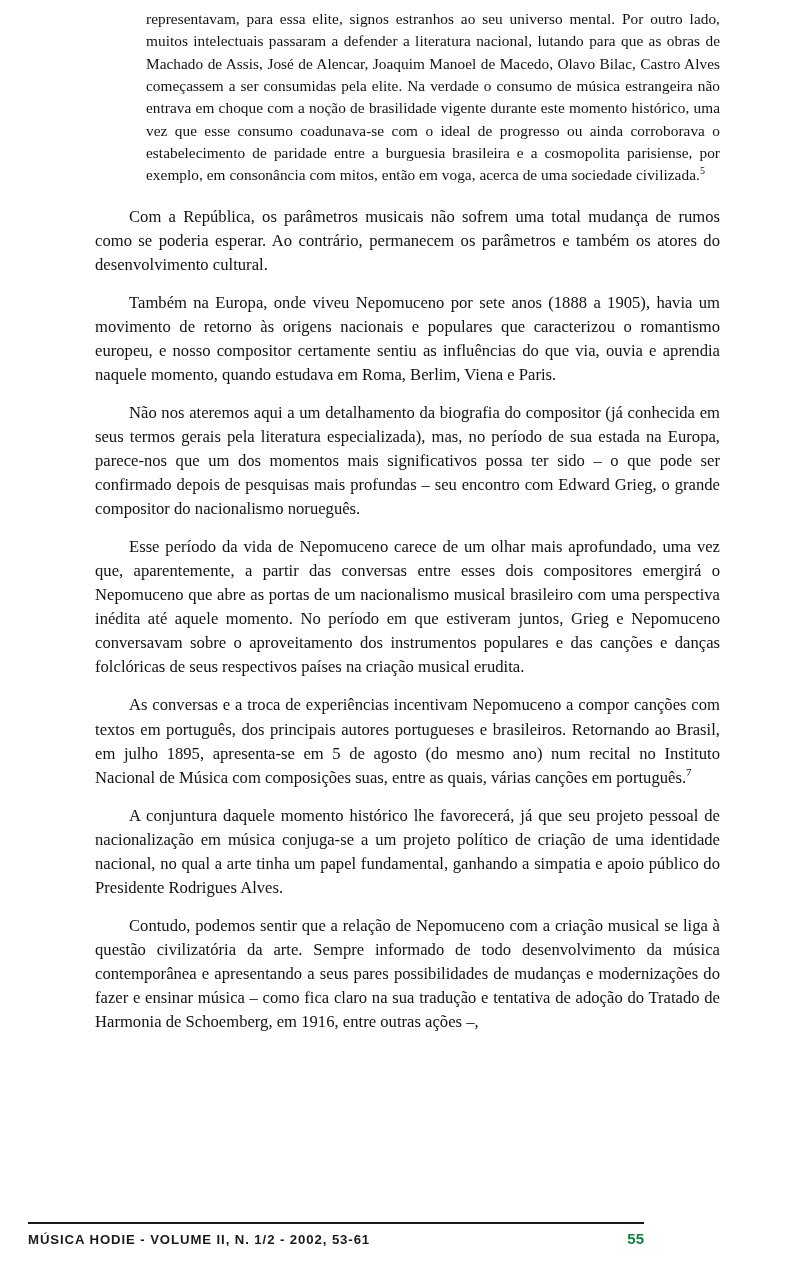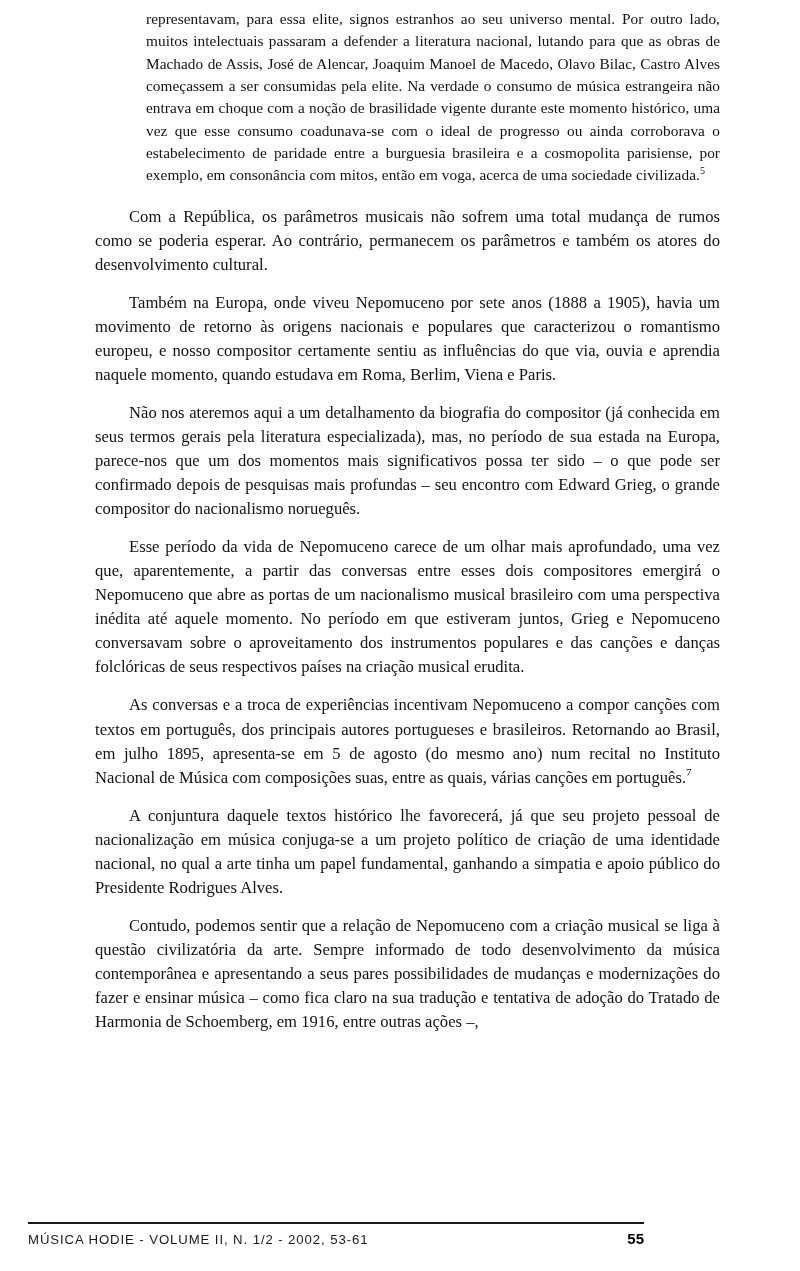--- a/index.html
+++ b/index.html
@@ -59,29 +59,29 @@
     bottom: 24px;
     border-top: 2px solid #1a1a1a;
     padding-top: 6px;
     display: flex;
     align-items: baseline;
     justify-content: space-between;
   }
   .footer-left {
     font-family: "Liberation Sans", sans-serif;
     font-size: 13.2px;
-    font-weight: normal;
+    font-weight: bold;
     letter-spacing: 0.9px;
     color: #1a1a1a;
   }
   .footer-right {
     font-family: "Liberation Sans", sans-serif;
     font-size: 15px;
     font-weight: bold;
-    color: #000000;
+    color: #15803d;
   }
 </style>
 </head>
 <body>
 
 <div class="page">
   <div class="content">
 
     <div class="quote"><span>representavam, para essa elite, signos estranhos ao seu universo mental. Por outro lado, muitos intelectuais passaram a defender a literatura nacional, lutando para que as obras de Machado de Assis, José de Alencar, Joaquim Manoel de Macedo, Olavo Bilac, Castro Alves começassem a ser consumidas pela elite. Na verdade o consumo de música estrangeira não entrava em choque com a noção de brasilidade vigente durante este momento histórico, uma vez que esse consumo coadunava-se com o ideal de progresso ou ainda corroborava o estabelecimento de paridade entre a burguesia brasileira e a cosmopolita parisiense, por exemplo, em consonância com mitos, então em voga, acerca de uma sociedade civilizada.</span><sup>5</sup></div>
 
@@ -89,21 +89,21 @@
 
     <p class="body-par"><span>Também na Europa, onde viveu Nepomuceno por sete anos (1888 a 1905), havia um movimento de retorno às origens nacionais e populares que caracterizou o romantismo europeu, e nosso compositor certamente sentiu as influências do que via, ouvia e aprendia naquele momento, quando estudava em Roma, Berlim, Viena e Paris.</span><sup></sup></p>
 
     <p class="body-par"><span>Não nos ateremos aqui a um detalhamento da biografia do compositor (já conhecida em seus termos gerais pela literatura especializada), mas, no período de sua estada na Europa, parece-nos que um dos momentos mais significativos possa ter sido – o que pode ser confirmado depois de pesquisas mais profundas – seu encontro com Edward Grieg, o grande compositor do nacionalismo norueguês.</span><sup></sup></p>
 
 
     <p class="body-par"><span>Esse período da vida de Nepomuceno carece de um olhar mais aprofundado, uma vez que, aparentemente, a partir das conversas entre esses dois compositores emergirá o Nepomuceno que abre as portas de um nacionalismo musical brasileiro com uma perspectiva inédita até aquele momento. No período em que estiveram juntos, Grieg e Nepomuceno conversavam sobre o aproveitamento dos instrumentos populares e das canções e danças folclóricas de seus respectivos países na criação musical erudita.</span><sup></sup></p>
 
     <p class="body-par"><span>As conversas e a troca de experiências incentivam Nepomuceno a compor canções com textos em português, dos principais autores portugueses e brasileiros. Retornando ao Brasil, em julho 1895, apresenta-se em 5 de agosto (do mesmo ano) num recital no Instituto Nacional de Música com composições suas, entre as quais, várias canções em português.</span><sup>7</sup></p>
 
-    <p class="body-par"><span>A conjuntura daquele textos histórico lhe favorecerá, já que seu projeto pessoal de nacionalização em música conjuga-se a um projeto político de criação de uma identidade nacional, no qual a arte tinha um papel fundamental, ganhando a simpatia e apoio público do Presidente Rodrigues Alves.</span><sup></sup></p>
+    <p class="body-par"><span>A conjuntura daquele momento histórico lhe favorecerá, já que seu projeto pessoal de nacionalização em música conjuga-se a um projeto político de criação de uma identidade nacional, no qual a arte tinha um papel fundamental, ganhando a simpatia e apoio público do Presidente Rodrigues Alves.</span><sup></sup></p>
 
     <p class="body-par"><span>Contudo, podemos sentir que a relação de Nepomuceno com a criação musical se liga à questão civilizatória da arte. Sempre informado de todo desenvolvimento da música contemporânea e apresentando a seus pares possibilidades de mudanças e modernizações do fazer e ensinar música – como fica claro na sua tradução e tentativa de adoção do Tratado de Harmonia de Schoemberg, em 1916, entre outras ações –,</span><sup></sup></p>
 
   </div>
 
   <div class="footer">
     <span class="footer-left">MÚSICA HODIE - VOLUME II, N. 1/2 - 2002, 53-61</span>
     <span class="footer-right">55</span>
   </div>
 </div>

